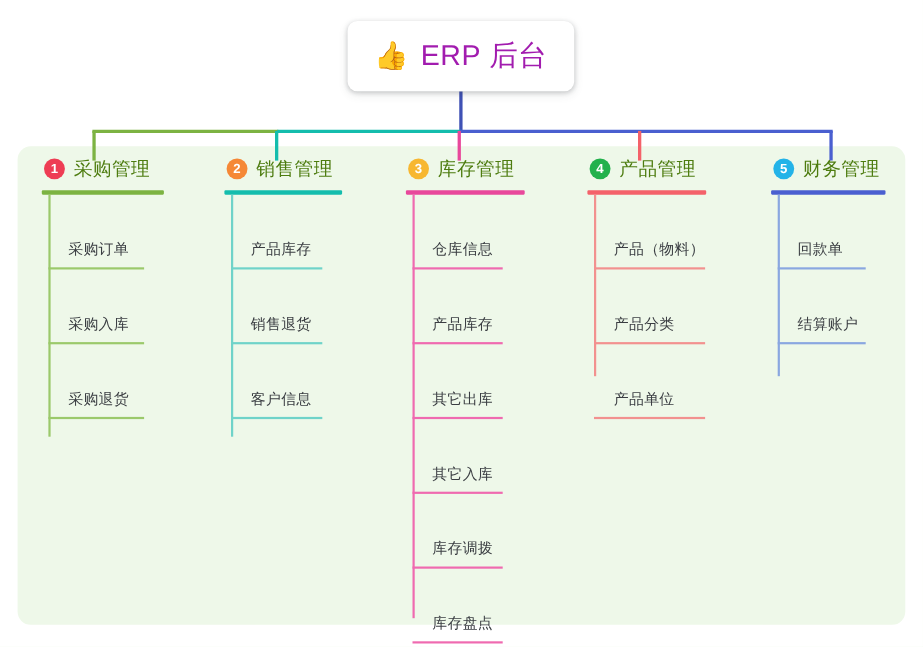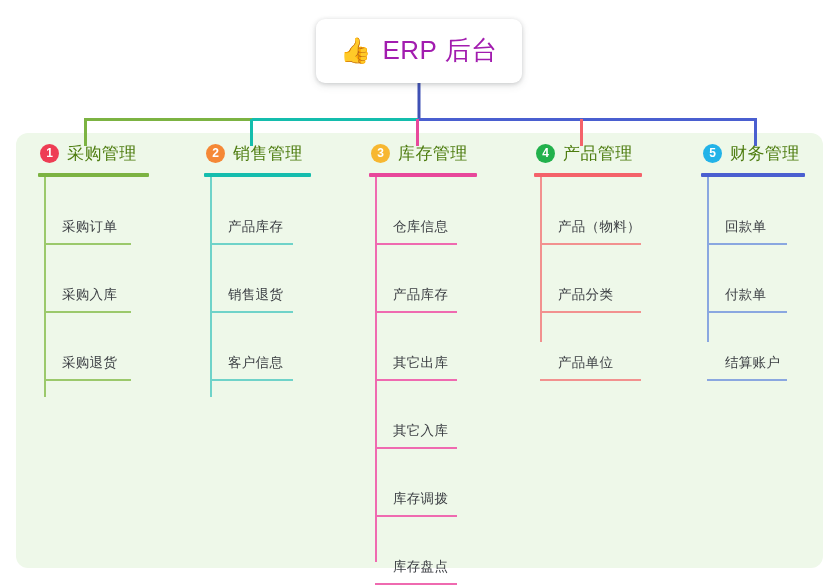--- a/index.html
+++ b/index.html
@@ -282,24 +282,20 @@
           <span class="col-title">财务管理</span>
         </div>
         <div class="head-rule" style="background: rgb(74, 95, 208); width: 104px;"></div>
         <div class="children">
           <div class="spine" style="background: rgb(138, 167, 224); height: 165px;"></div>
           <div class="child">
             <span class="child-text">回款单</span>
             <div class="child-rule" style="background: rgb(138, 167, 224); width: 80px;"></div>
           </div>
           <div class="child">
-            <span class="child-text">付款单</span>
-            <div class="child-rule" style="background: rgb(138, 167, 224); width: 80px;"></div>
-          </div>
-          <div class="child">
             <span class="child-text">结算账户</span>
             <div class="child-rule" style="background: rgb(138, 167, 224); width: 80px;"></div>
           </div>
         </div>
       </div>
     </div>
 
 </div>
 
 </body></html>

